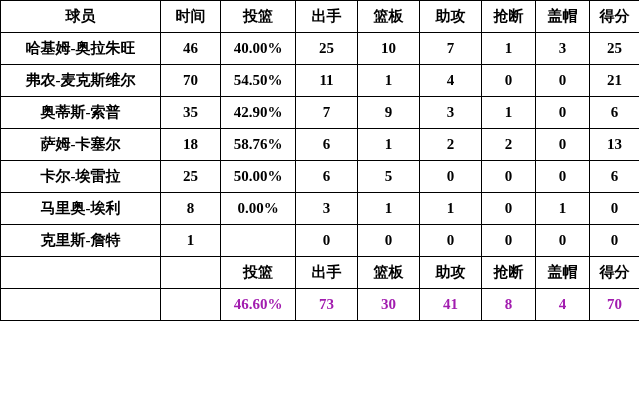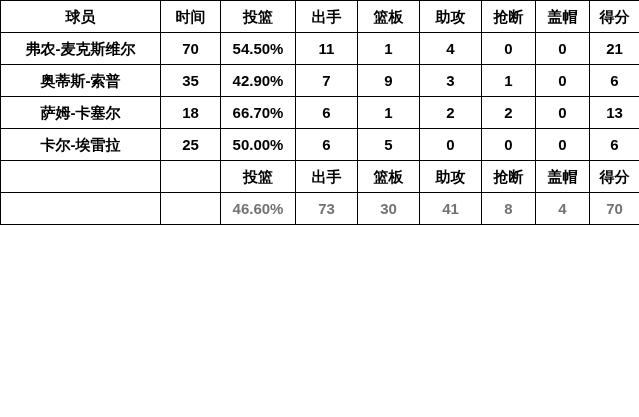--- a/index.html
+++ b/index.html
@@ -11,20 +11,21 @@
     width: 639px;
     height: 417px;
     font-family: "Liberation Sans", sans-serif;
     color: #000000;
     overflow: hidden;
   }
   #stats-wrap {
     width: 639px;
     height: 308px;
     box-sizing: border-box;
+    font-family: Liberation Serif, serif;
   }
   table.stats {
     border-collapse: collapse;
     width: 639px;
     table-layout: fixed;
   }
   table.stats td, table.stats th {
     border: 1px solid #000000;
     padding: 0;
     text-align: center;
@@ -54,21 +55,21 @@
   .player-name {
     font-size: 16px;
     font-weight: bold;
   }
 
   .totals-label-row td {
     font-size: 16px;
   }
   .totals-value-row td {
     font-size: 17px;
-    color: #737373;
+    color: #a21caf;
   }
   .empty-left {
     border: none;
     background: #ffffff;
   }
 </style>
 </head>
 <body>
 
 <div id="stats-wrap">
@@ -92,20 +93,31 @@
         <th class="head-cell">出手</th>
         <th class="head-cell">篮板</th>
         <th class="head-cell">助攻</th>
         <th class="head-cell">抢断</th>
         <th class="head-cell">盖帽</th>
         <th class="head-cell">得分</th>
       </tr>
     </thead>
     <tbody>
       <tr>
+        <td class="player-name">哈基姆-奥拉朱旺</td>
+        <td>46</td>
+        <td>40.00%</td>
+        <td>25</td>
+        <td>10</td>
+        <td>7</td>
+        <td>1</td>
+        <td>3</td>
+        <td>25</td>
+      </tr>
+      <tr>
         <td class="player-name">弗农-麦克斯维尔</td>
         <td>70</td>
         <td>54.50%</td>
         <td>11</td>
         <td>1</td>
         <td>4</td>
         <td>0</td>
         <td>0</td>
         <td>21</td>
       </tr>
@@ -116,38 +128,60 @@
         <td>7</td>
         <td>9</td>
         <td>3</td>
         <td>1</td>
         <td>0</td>
         <td>6</td>
       </tr>
       <tr>
         <td class="player-name">萨姆-卡塞尔</td>
         <td>18</td>
-        <td>66.70%</td>
+        <td>58.76%</td>
         <td>6</td>
         <td>1</td>
         <td>2</td>
         <td>2</td>
         <td>0</td>
         <td>13</td>
       </tr>
       <tr>
         <td class="player-name">卡尔-埃雷拉</td>
         <td>25</td>
         <td>50.00%</td>
         <td>6</td>
         <td>5</td>
         <td>0</td>
         <td>0</td>
         <td>0</td>
         <td>6</td>
+      </tr>
+      <tr>
+        <td class="player-name">马里奥-埃利</td>
+        <td>8</td>
+        <td>0.00%</td>
+        <td>3</td>
+        <td>1</td>
+        <td>1</td>
+        <td>0</td>
+        <td>1</td>
+        <td>0</td>
+      </tr>
+      <tr>
+        <td class="player-name">克里斯-詹特</td>
+        <td>1</td>
+        <td></td>
+        <td>0</td>
+        <td>0</td>
+        <td>0</td>
+        <td>0</td>
+        <td>0</td>
+        <td>0</td>
       </tr>
       <tr class="totals-label-row">
         <td class="empty-left"></td>
         <td class="empty-left"></td>
         <td>投篮</td>
         <td>出手</td>
         <td>篮板</td>
         <td>助攻</td>
         <td>抢断</td>
         <td>盖帽</td>

